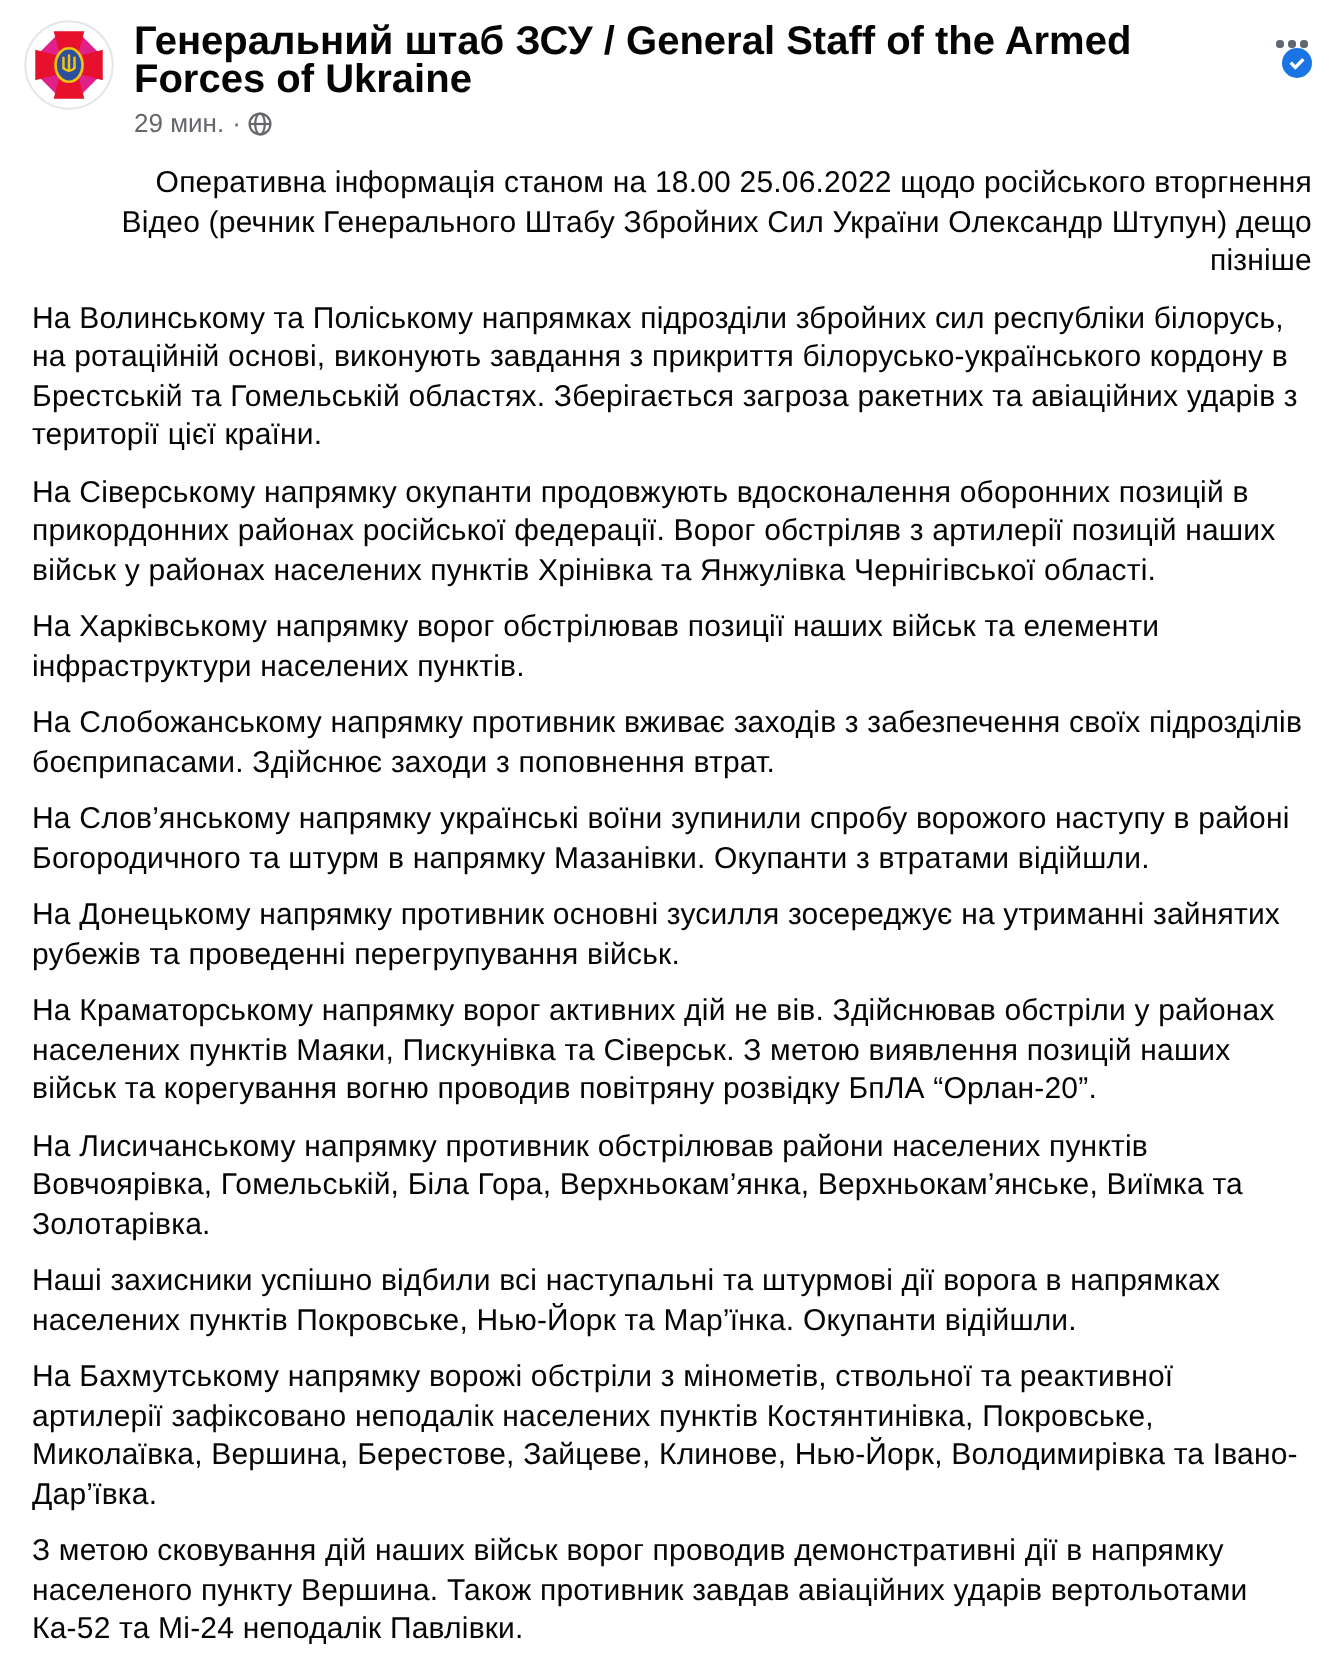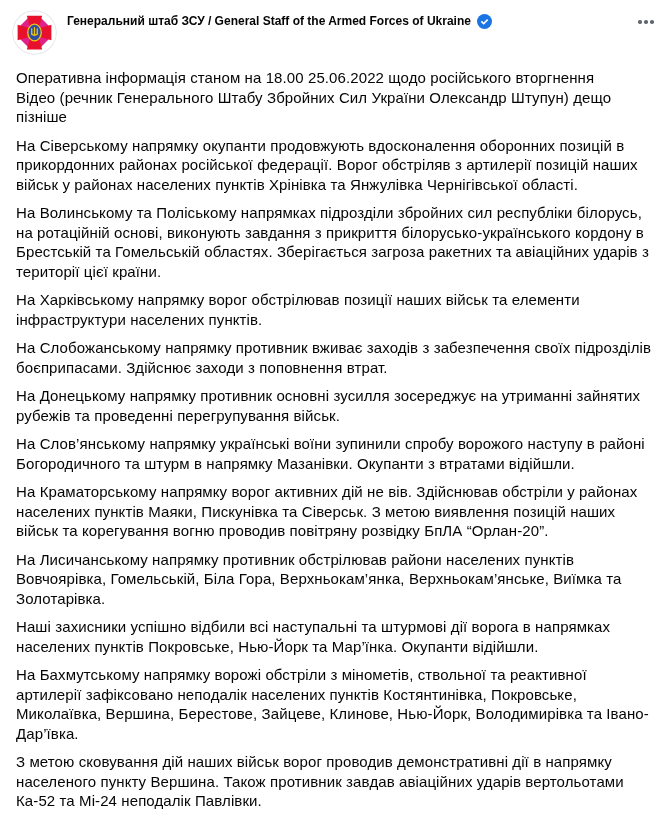--- a/index.html
+++ b/index.html
@@ -25,21 +25,21 @@
     width: 45px; height: 45px;
     border-radius: 50%;
     flex: 0 0 45px;
     cursor: pointer;
     overflow: hidden;
   }
   .avatar svg { display: block; width: 45px; height: 45px; }
   .header-text { margin-left: 10px; padding-top: 2px; min-width: 0; flex: 1; }
   .page-name-row { display: flex; align-items: center; gap: 6px; }
   .page-name {
-    font-size: 12px;
+    font-size: 20px;
     font-weight: 700;
     color: #050505;
     line-height: 19px;
     cursor: pointer;
   }
   .verified-badge { display: inline-flex; flex: 0 0 auto; }
   .meta-row {
     display: flex;
     align-items: center;
     gap: 4px;
@@ -71,21 +71,21 @@
 
   
   .post-body { padding: 6px 16px 0 16px; }
   .post-body p {
     font-size: 15px;
     line-height: 19.5px;
     color: #050505;
     margin: 9px 0;
     letter-spacing: 0.1px;
   }
-  .post-body p:first-child { margin-top: 7px; }
+  .post-body p:first-child { margin-top: 7px; text-align: right; }
   .preline { white-space: pre-line; }
 </style>
 </head>
 <body>
 
 <div class="post">
 
   <div class="post-header">
 
     <div class="avatar">
@@ -121,39 +121,50 @@
     <div class="header-text">
       <div class="page-name-row">
         <span class="page-name">Генеральний штаб ЗСУ / General Staff of the Armed Forces of Ukraine</span>
         <span class="verified-badge">
           <svg width="15" height="15" viewBox="0 0 14 14" xmlns="http://www.w3.org/2000/svg">
             <circle cx="7" cy="7" r="7" fill="#1b74e4"></circle>
             <path d="M6.2 10.1 L3.5 7.4 L4.6 6.3 L6.2 7.9 L9.4 4.7 L10.5 5.8 Z" fill="#ffffff"></path>
           </svg>
         </span>
       </div>
+      <div class="meta-row">
+        <span class="timestamp">29 мин.</span>
+        <span class="meta-sep">·</span>
+        <span class="globe-icon">
+          <svg width="12" height="12" viewBox="0 0 12 12" xmlns="http://www.w3.org/2000/svg" fill="none" stroke="#65676b" stroke-width="1.1">
+            <circle cx="6" cy="6" r="5.2"></circle>
+            <path d="M0.8 6 h10.4"></path>
+            <ellipse cx="6" cy="6" rx="2.4" ry="5.2"></ellipse>
+          </svg>
+        </span>
+      </div>
     </div>
 
     <div class="menu-button">
       <span class="dot-i"></span>
       <span class="dot-i"></span>
       <span class="dot-i"></span>
     </div>
 
   </div>
 
   <div class="post-body">
     <p class="preline">Оперативна інформація станом на 18.00 25.06.2022 щодо російського вторгнення
 Відео (речник Генерального Штабу Збройних Сил України Олександр Штупун) дещо пізніше</p>
+    <p>На Волинському та Поліському напрямках підрозділи збройних сил республіки білорусь, на ротаційній основі, виконують завдання з прикриття білорусько-українського кордону в Брестській та Гомельській областях. Зберігається загроза ракетних та авіаційних ударів з території цієї країни.</p>
     <p>На Сіверському напрямку окупанти продовжують вдосконалення оборонних позицій в прикордонних районах російської федерації. Ворог обстріляв з артилерії позицій наших військ у районах населених пунктів Хрінівка та Янжулівка Чернігівської області.</p>
-    <p>На Волинському та Поліському напрямках підрозділи збройних сил республіки білорусь, на ротаційній основі, виконують завдання з прикриття білорусько-українського кордону в Брестській та Гомельській областях. Зберігається загроза ракетних та авіаційних ударів з території цієї країни.</p>
     <p>На Харківському напрямку ворог обстрілював позиції наших військ та елементи інфраструктури населених пунктів.</p>
     <p>На Слобожанському напрямку противник вживає заходів з забезпечення своїх підрозділів боєприпасами. Здійснює заходи з поповнення втрат.</p>
+    <p>На Слов’янському напрямку українські воїни зупинили спробу ворожого наступу в районі Богородичного та штурм в напрямку Мазанівки. Окупанти з втратами відійшли.</p>
     <p>На Донецькому напрямку противник основні зусилля зосереджує на утриманні зайнятих рубежів та проведенні перегрупування військ.</p>
-    <p>На Слов’янському напрямку українські воїни зупинили спробу ворожого наступу в районі Богородичного та штурм в напрямку Мазанівки. Окупанти з втратами відійшли.</p>
     <p>На Краматорському напрямку ворог активних дій не вів. Здійснював обстріли у районах населених пунктів Маяки, Пискунівка та Сіверськ. З метою виявлення позицій наших військ та корегування вогню проводив повітряну розвідку БпЛА “Орлан-20”.</p>
     <p>На Лисичанському напрямку противник обстрілював райони населених пунктів Вовчоярівка, Гомельській, Біла Гора, Верхньокам’янка, Верхньокам’янське, Виїмка та Золотарівка.</p>
     <p>Наші захисники успішно відбили всі наступальні та штурмові дії ворога в напрямках населених пунктів Покровське, Нью-Йорк та Мар’їнка. Окупанти відійшли.</p>
     <p>На Бахмутському напрямку ворожі обстріли з мінометів, ствольної та реактивної артилерії зафіксовано неподалік населених пунктів Костянтинівка, Покровське, Миколаївка, Вершина, Берестове, Зайцеве, Клинове, Нью-Йорк, Володимирівка та Івано-Дар’ївка.</p>
     <p>З метою сковування дій наших військ ворог проводив демонстративні дії в напрямку населеного пункту Вершина. Також противник завдав авіаційних ударів вертольотами Ка-52 та Мі-24 неподалік Павлівки.</p>
 
   </div>
 
 </div>
 

